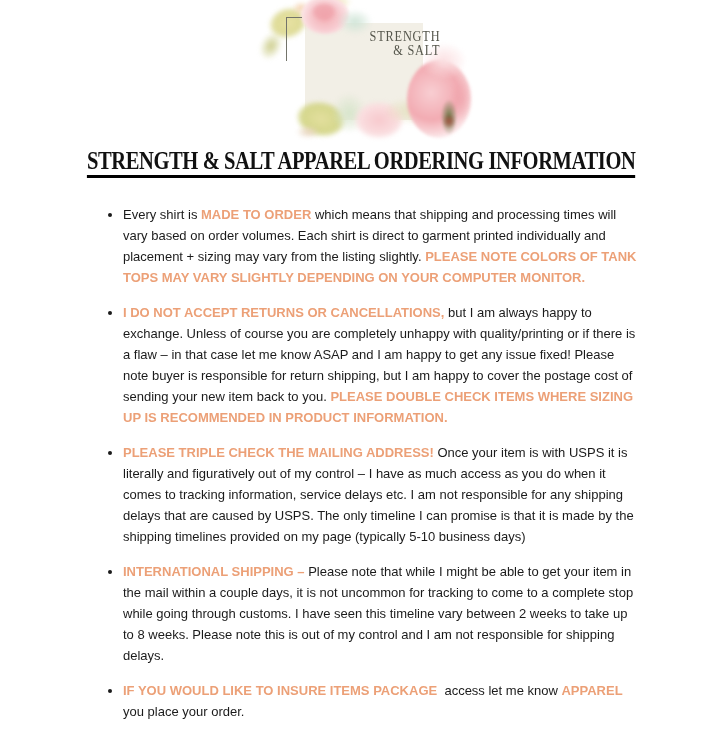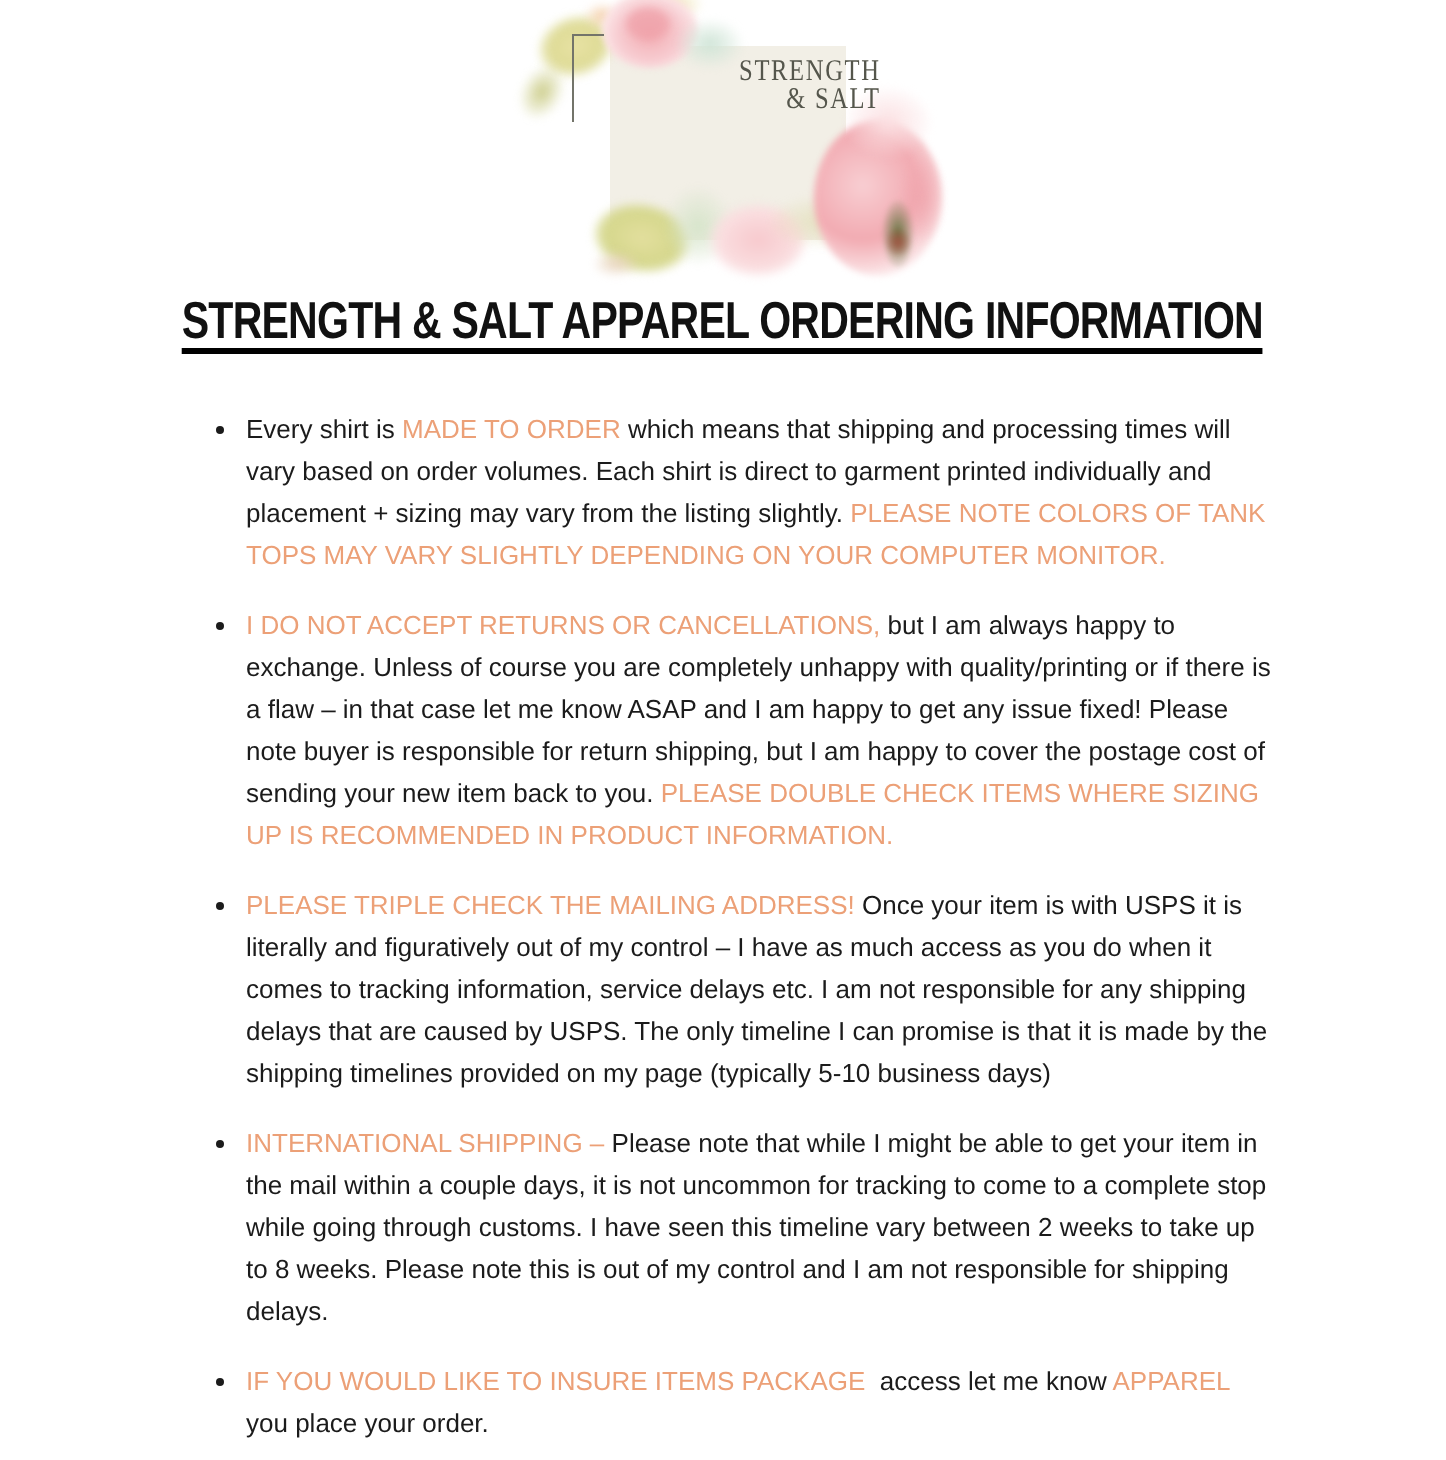--- a/index.html
+++ b/index.html
@@ -30,28 +30,28 @@
   .f-br-big {left:150px;top:60px;width:64px;height:78px;background:radial-gradient(circle at 38% 42%,#F8CED2 0%,#F2ABB2 45%,#F9D8DB 68%,transparent 84%);filter:blur(1.5px);}
   .f-br-lt  {left:166px;top:44px;width:42px;height:34px;background:radial-gradient(ellipse,#FBE0E2,transparent 80%);}
   .f-br-deep{left:194px;top:78px;width:20px;height:42px;background:radial-gradient(ellipse,#EFA3AB,transparent 78%);opacity:.75;}
   .f-sprig  {left:184px;top:100px;width:16px;height:34px;background:radial-gradient(ellipse,#667844 0%,transparent 75%);filter:blur(1px);}
   .f-redctr {left:186px;top:114px;width:12px;height:14px;background:radial-gradient(ellipse,#A14A3A,transparent 78%);filter:blur(1px);opacity:.85;}
   .bracket{position:absolute;left:29px;top:17px;width:15px;height:43px;border-left:1.5px solid #73746A;border-top:1.5px solid #73746A;}
   .logo-text{position:absolute;right:26px;top:29px;text-align:right;font-family:"Liberation Serif",serif;
     color:var(--logo-text);font-size:15px;line-height:14px;letter-spacing:1px;
     transform:scaleX(.82);transform-origin:right center;white-space:nowrap;}
   
-  h1{margin:0;text-align:center;line-height:26px;height:29px;}
+  h1{margin:0;text-align:center;line-height:26px;height:29px;font-family:Liberation Serif, serif;}
   .title-inner{display:inline-block;font-size:26px;font-weight:bold;letter-spacing:-.5px;color:#111;
     transform:scaleX(.79);transform-origin:center;border-bottom:3px solid #000;padding-bottom:1px;white-space:nowrap;}
   
   ul.info{list-style:disc;margin:30px 0 0 97px;width:541px;padding-left:26px;box-sizing:border-box;}
   ul.info li{margin:0 0 14px 0;font-size:13px;line-height:21px;}
   .seg,.hl{white-space:pre-wrap;text-align:center;}
-  .hl{color:var(--hl);font-weight:normal;}
+  .hl{color:var(--hl);font-weight:bold;}
 </style>
 </head>
 <body style="--hl: #ECA077; --logo-bg: #F2EFE6; --logo-text: #55564C;">
 
 <div>
 
   <div class="logo-area">
     <div class="logo-square"></div>
     <div class="blob f-yleaf"></div>
     <div class="blob f-olive"></div>

